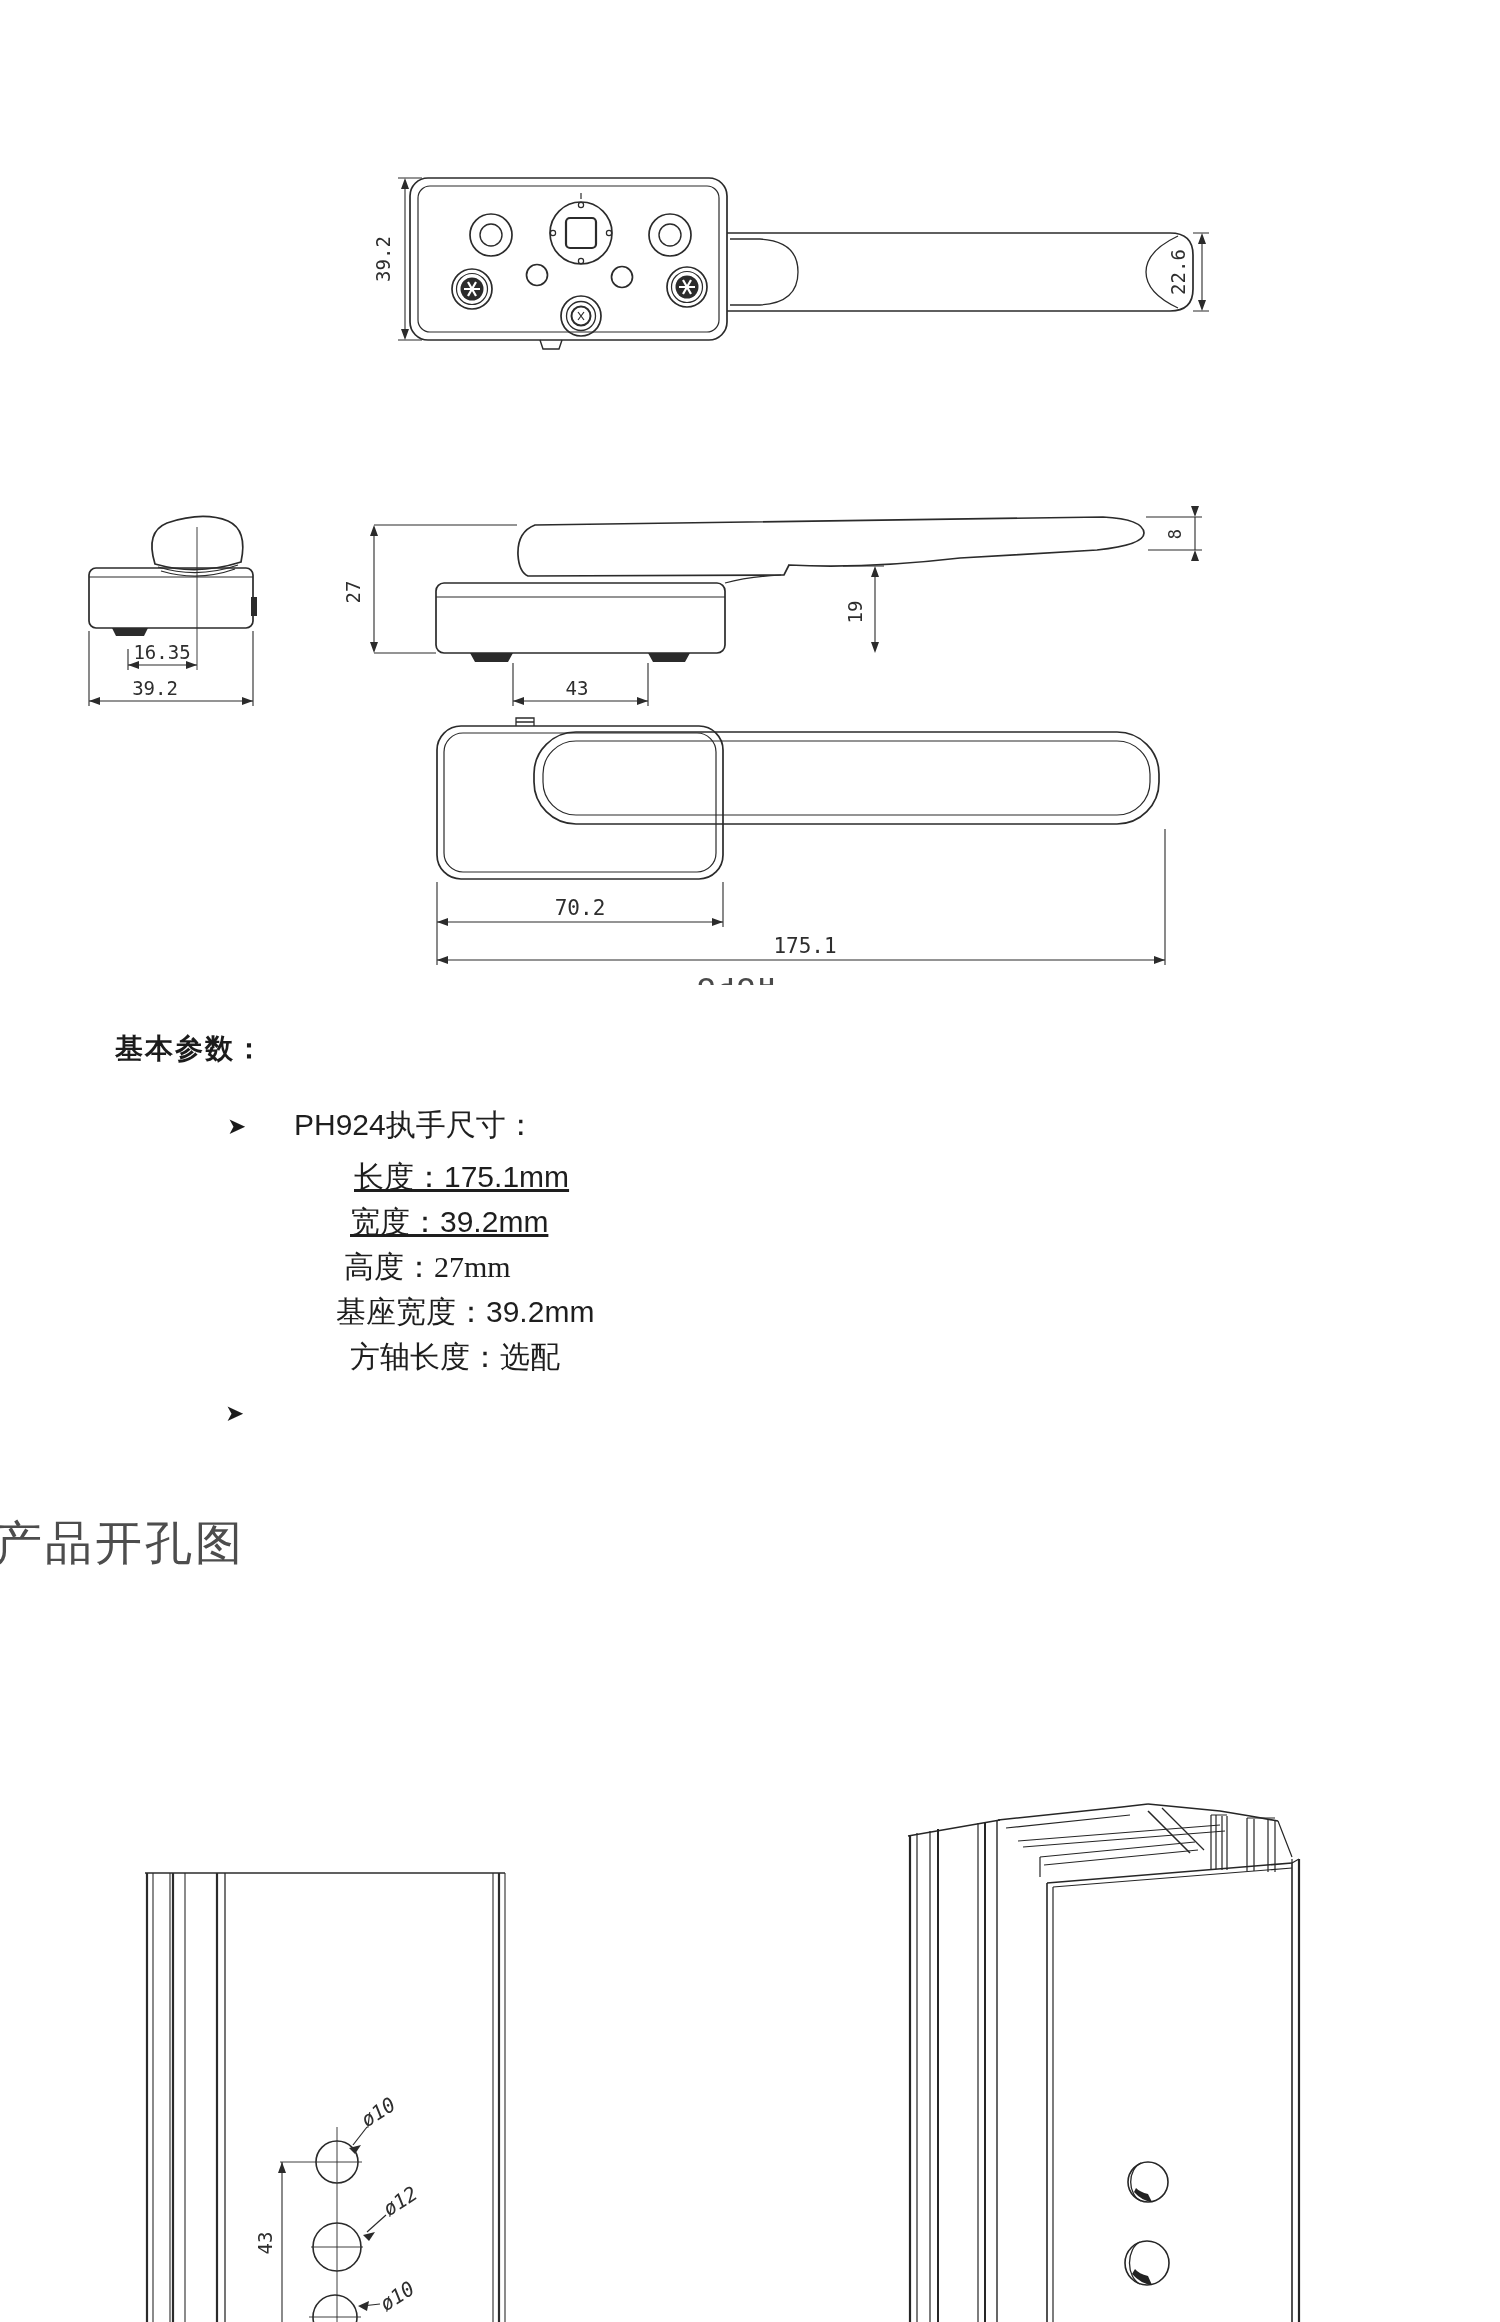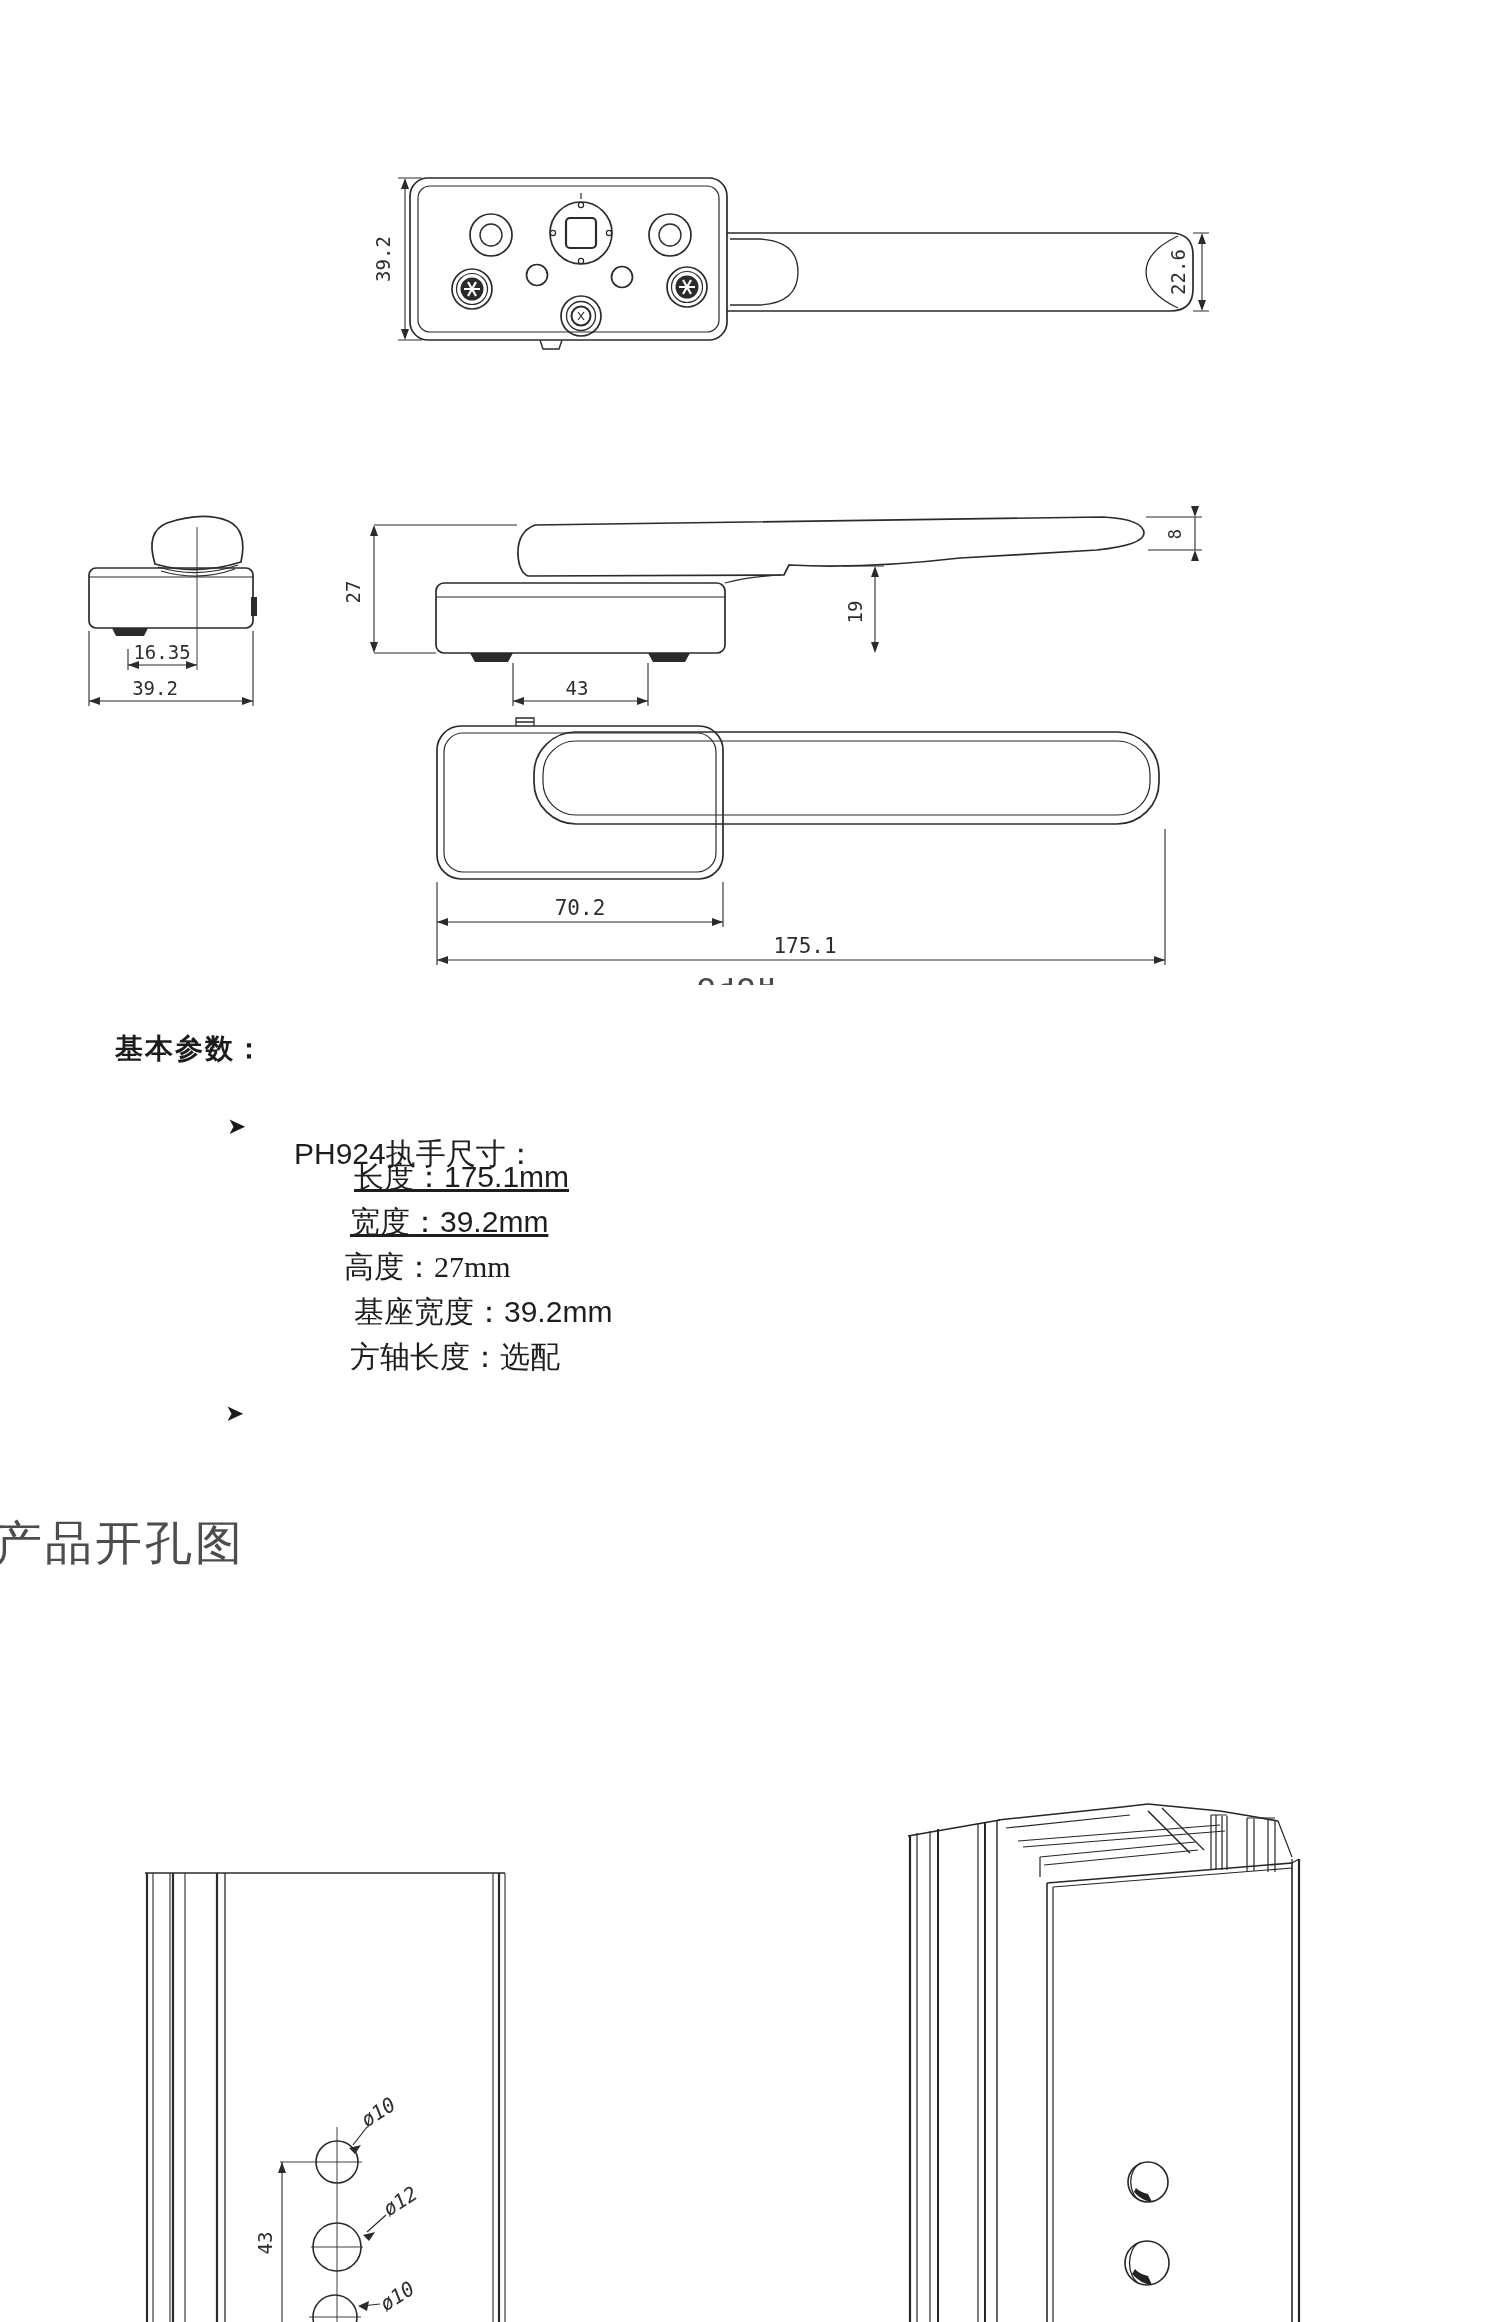--- a/index.html
+++ b/index.html
@@ -12,25 +12,25 @@
   svg text {
     font-family:"DejaVu Sans Mono", monospace;
     fill:#2e2e2e;
   }
   .txt { position:absolute; color:#1f1f1f; white-space:nowrap; }
   .spec-heading { left:115px; top:1030px; font-size:28px; font-weight:bold; color:#1b1b1b; letter-spacing:2px; }
   .bullet-glyph { font-size:23px; color:#1b1b1b; }
   .bg1 { left:227px; top:1113px; }
   .bg2 { left:225px; top:1400px; }
   .spec-line { font-size:30px; color:#1e1e1e; }
-  .group-title { left:294px; top:1134px; }
+  .group-title { left:294px; top:1105px; }
   .item-0 { left:354px; top:1157px;text-decoration:underline; }
   .item-1 { left:350px; top:1202px;text-decoration:underline; }
   .item-2 { left:344px; top:1247px;font-family:Liberation Serif, serif; }
-  .item-3 { left:354px; top:1292px; }
+  .item-3 { left:336px; top:1292px; }
   .item-4 { left:350px; top:1337px; }
   .feature-line { left:288px; top:1392px; }
   .section-heading { left:-5px; top:1512px; font-size:47px; color:#4d4d4d; letter-spacing:3px; }
   .logo-text {
     font-family:"Liberation Sans", sans-serif;
     font-weight:bold; letter-spacing:4px; fill:#4a4a4a;
   }
   .dim-label { font-size:19px; }
   .hole-label { font-size:20px; font-style:italic; }
 </style>

